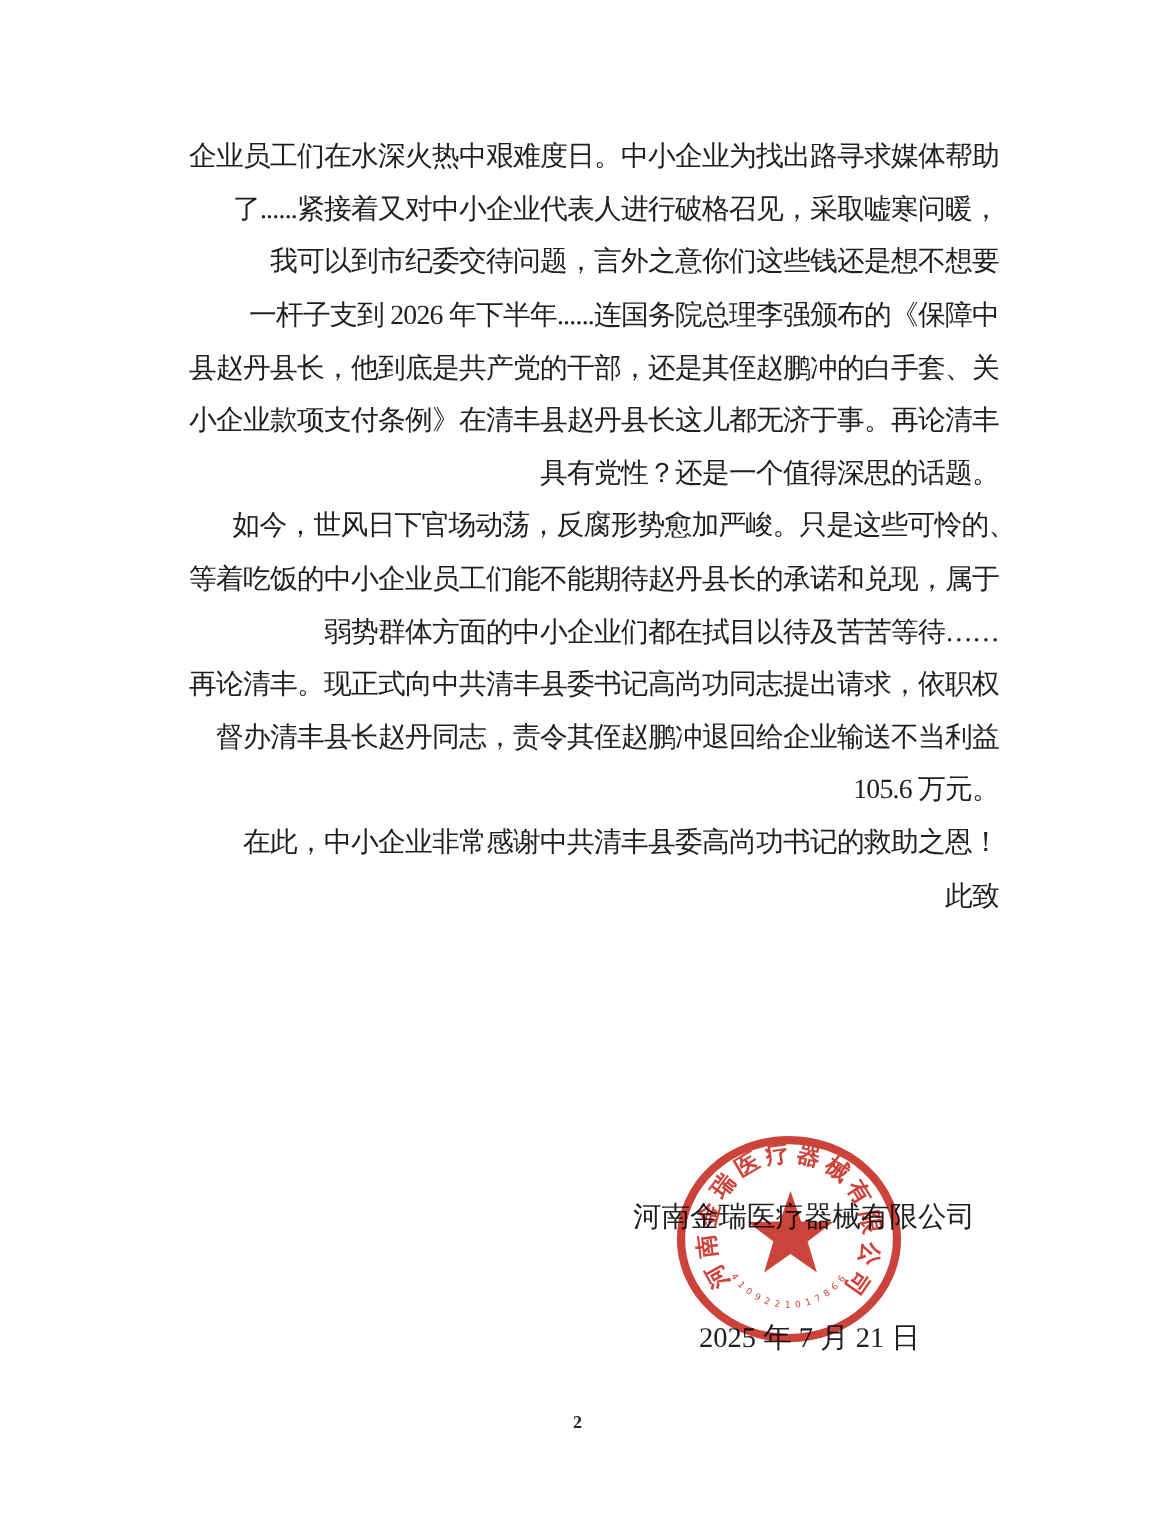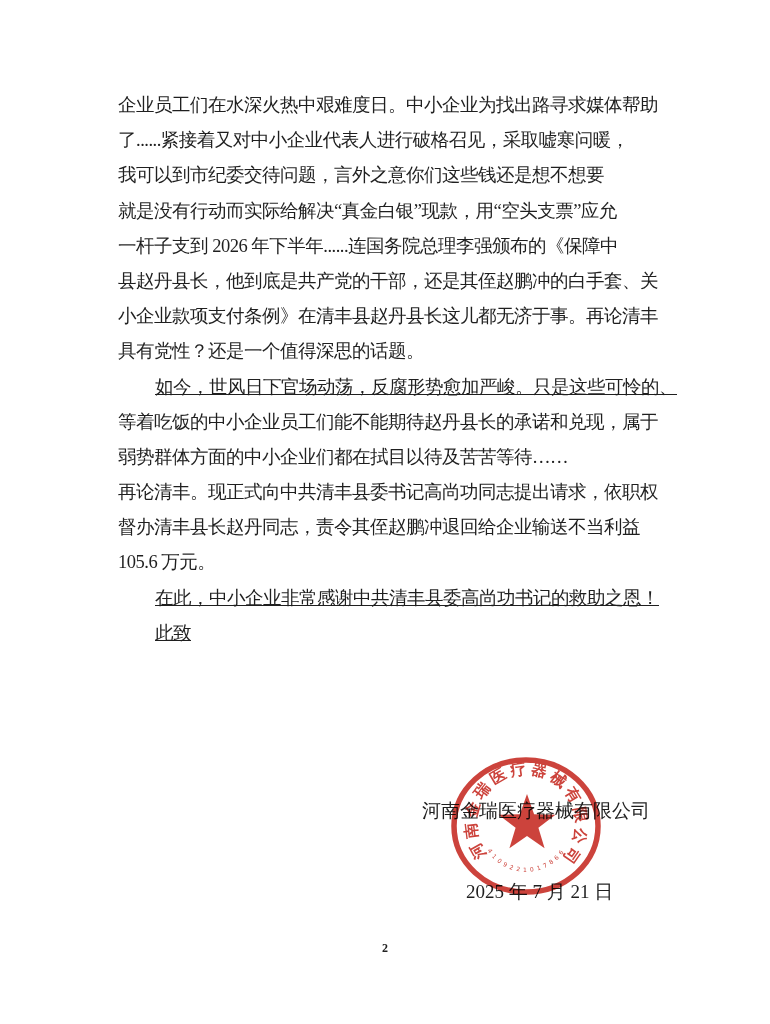--- a/index.html
+++ b/index.html
@@ -14,23 +14,23 @@
   }
   .body-text{
     position:absolute;
     left:118px;top:88px;width:548px;
     font-size:18.5px;
     line-height:35.2px;
     letter-spacing:-0.5px;
     text-align:left;
     white-space:nowrap;
   }
-  .para{margin:0;padding:0;}
+  .para{margin:0;padding:0;text-align:right;}
   .line{height:35.2px;}
-  .line.ind{padding-left:37px;text-decoration:underline;}
+  .line.ind{padding-left:37px;}
   .sig{
     position:absolute;
     font-size:19px;
     letter-spacing:0;
     white-space:nowrap;
     color:#1f1f1f;
   }
   .sig.company{left:422px;top:798px;}
   .sig.phone{left:457px;top:840px;}
   .sig.date{left:466px;top:879px;}
@@ -65,21 +65,20 @@
 </head>
 <body>
 
 <div class="page">
 
   <div class="body-text">
     <div class="para">
       <div class="line">企业员工们在水深火热中艰难度日。中小企业为找出路寻求媒体帮助</div>
       <div class="line">了......紧接着又对中小企业代表人进行破格召见，采取嘘寒问暖，</div>
       <div class="line">我可以到市纪委交待问题，言外之意你们这些钱还是想不想要</div>
-      <div class="line">就是没有行动而实际给解决“真金白银”现款，用“空头支票”应允</div>
       <div class="line">一杆子支到 2026 年下半年......连国务院总理李强颁布的《保障中</div>
       <div class="line">县赵丹县长，他到底是共产党的干部，还是其侄赵鹏冲的白手套、关</div>
       <div class="line">小企业款项支付条例》在清丰县赵丹县长这儿都无济于事。再论清丰</div>
       <div class="line">具有党性？还是一个值得深思的话题。</div>
     </div>
     <div class="para">
       <div class="line ind">如今，世风日下官场动荡，反腐形势愈加严峻。只是这些可怜的、</div>
       <div class="line">等着吃饭的中小企业员工们能不能期待赵丹县长的承诺和兑现，属于</div>
       <div class="line">弱势群体方面的中小企业们都在拭目以待及苦苦等待……</div>
     </div>

